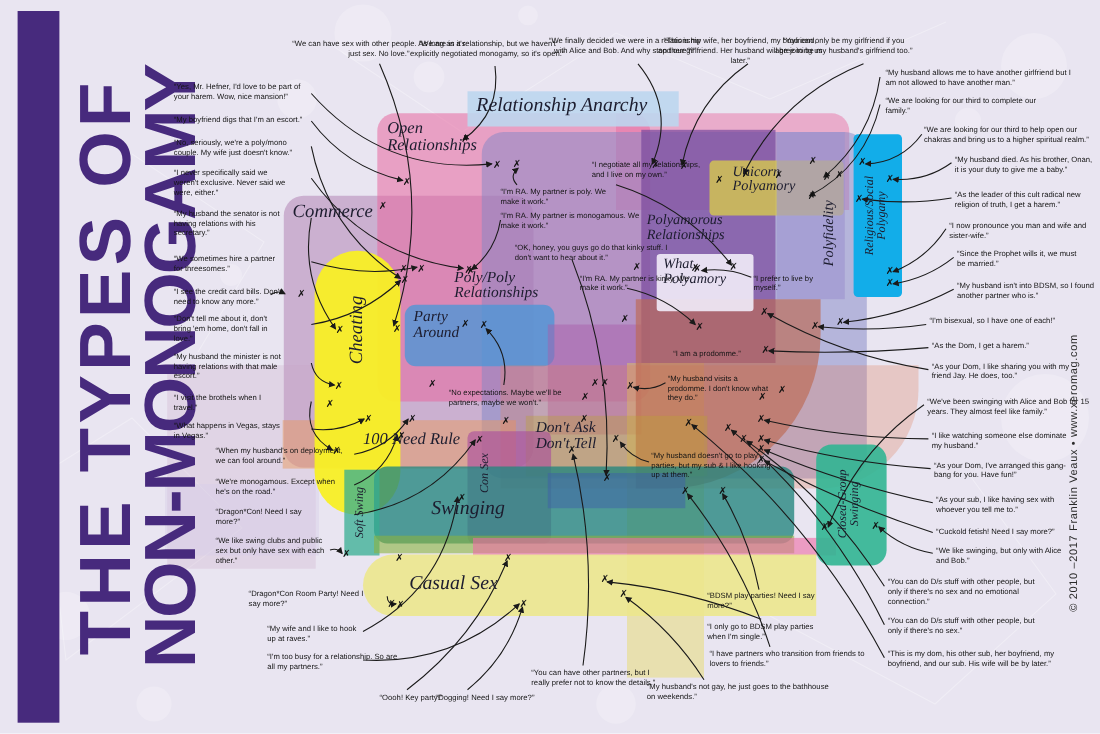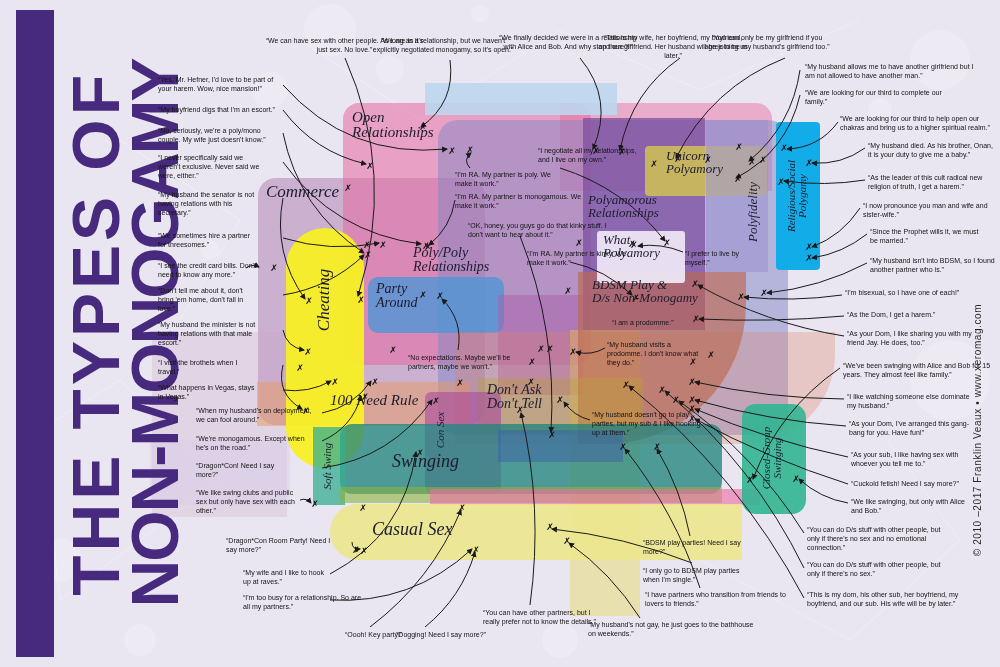--- a/index.html
+++ b/index.html
@@ -155,20 +155,23 @@
     <div class="region" style="left: 430px; top: 489px; width: 330px; height: 16px; background: rgba(239, 106, 165, 0.6); border-radius: 0px;"></div>
     <div class="region" style="left: 330px; top: 504px; width: 412px; height: 56px; background: rgba(236, 231, 141, 0.9); border-radius: 28px 0px 0px 28px;"></div>
     <div class="region" style="left: 742px; top: 404px; width: 64px; height: 110px; background: rgba(49, 181, 146, 0.9); border-radius: 14px;"></div>
     <div class="rlabel" style="font-size: 17px; left: 266px; top: 183px;">
       <div>Commerce</div>
     </div>
     <div class="rlabel" style="font-size: 15px; left: 352px; top: 110px;">
       <div>Open</div>
       <div>Relationships</div>
     </div>
+    <div class="rlabel" style="font-size: 18px; left: 433px; top: 86px;">
+      <div>Relationship Anarchy</div>
+    </div>
     <div class="rlabel" style="font-size: 15px; left: 330px; top: 393px;">
       <div>100 Need Rule</div>
     </div>
     <div class="rlabel vert" style="font-size: 17px; left: 324px; top: 300px; transform: translate(-50%, -50%) rotate(-90deg);">
       <div>Cheating</div>
     </div>
     <div class="rlabel" style="font-size: 13px; left: 588px; top: 193px;">
       <div>Polyamorous</div>
       <div>Relationships</div>
     </div>
@@ -183,24 +186,20 @@
       <div>Religious/Social</div>
       <div>Polygamy</div>
     </div>
     <div class="rlabel" style="font-size: 14px; left: 376px; top: 282px;">
       <div>Party</div>
       <div>Around</div>
     </div>
     <div class="rlabel" style="font-size: 14px; left: 413px; top: 246px;">
       <div>Poly/Poly</div>
       <div>Relationships</div>
-    </div>
-    <div class="rlabel" style="font-size: 13px; left: 592px; top: 278px;">
-      <div>BDSM Play &amp;</div>
-      <div>D/s Non-Monogamy</div>
     </div>
     <div class="rlabel" style="font-size: 13px; left: 603px; top: 233px;">
       <div>What</div>
       <div>Polyamory</div>
     </div>
     <div class="rlabel" style="font-size: 14px; left: 487px; top: 383px;">
       <div>Don't Ask</div>
       <div>Don't Tell</div>
     </div>
     <div class="rlabel vert" style="font-size: 11px; left: 441px; top: 430px; transform: translate(-50%, -50%) rotate(-90deg);">

